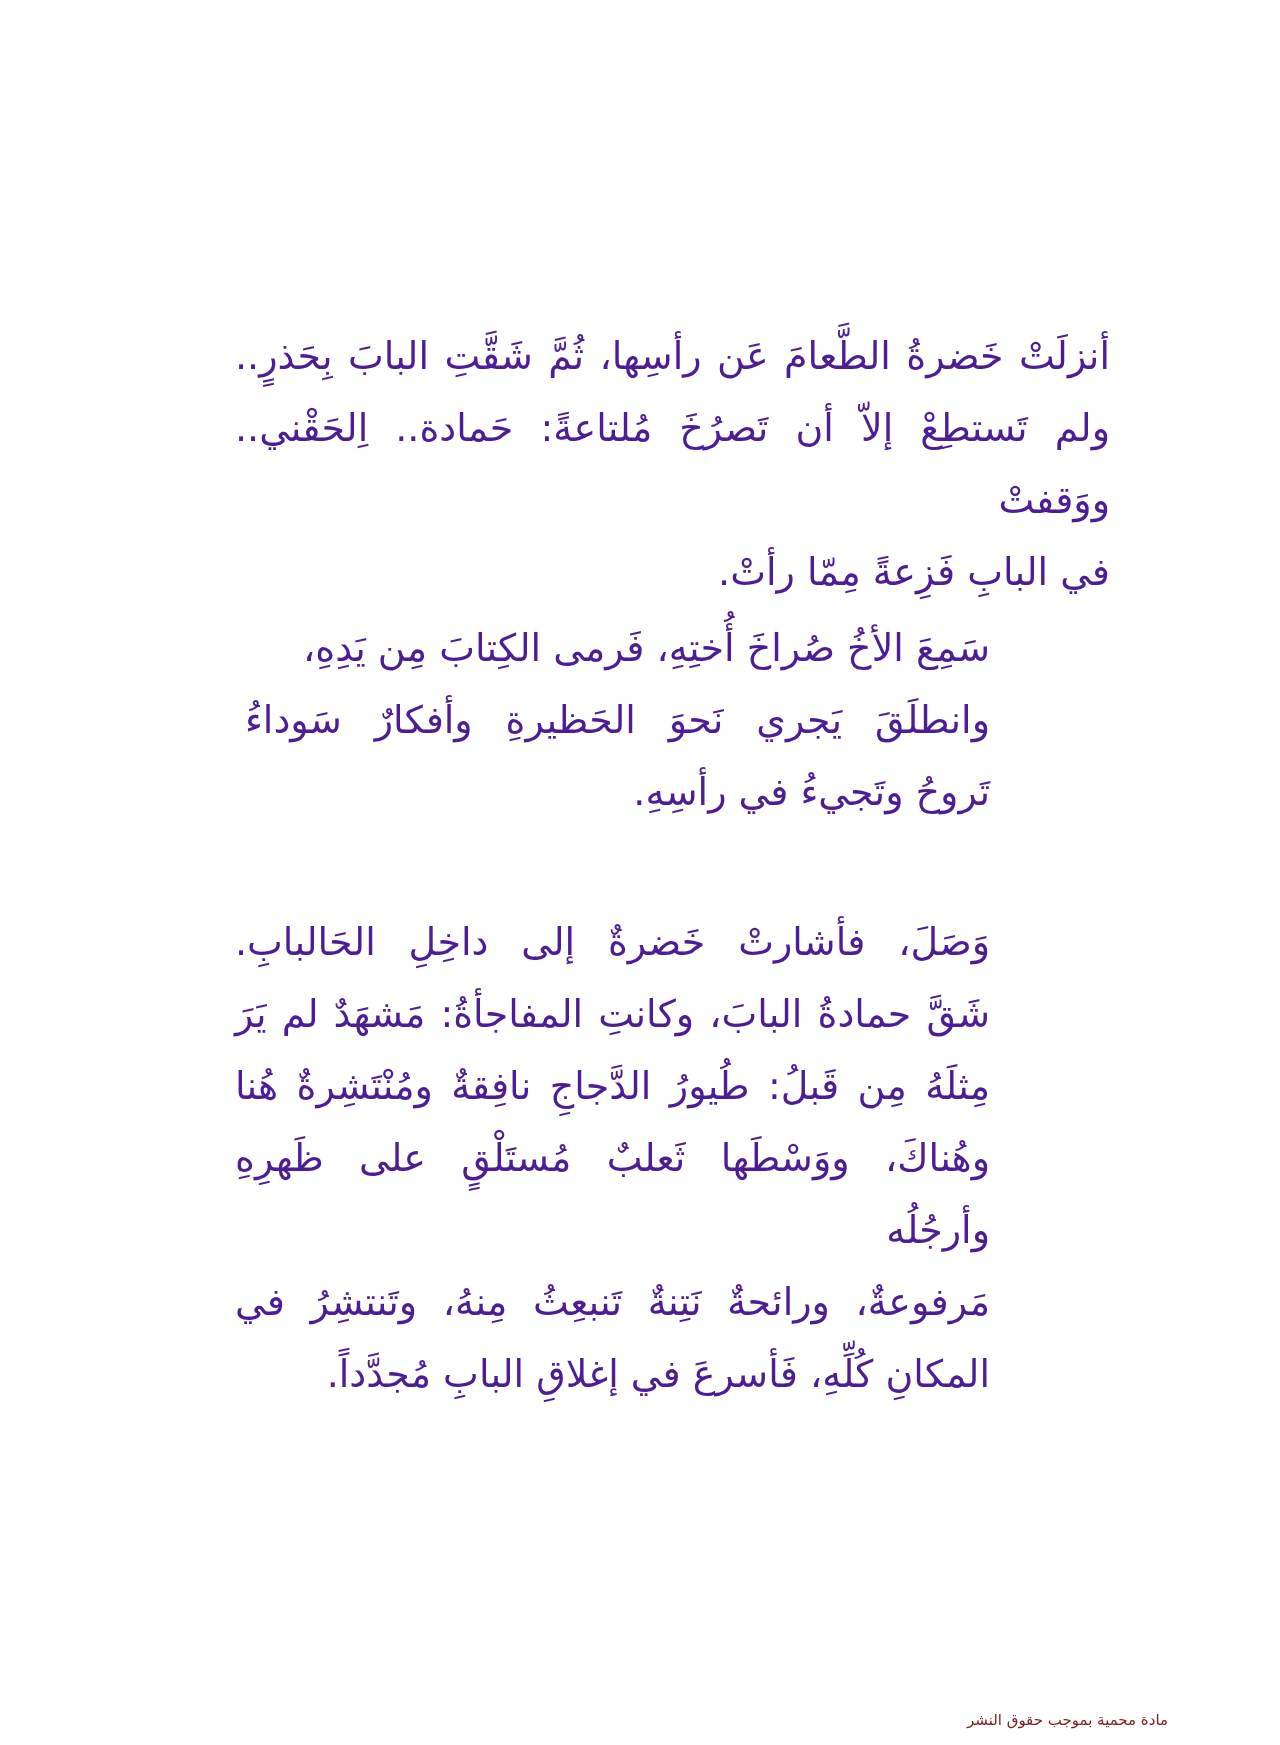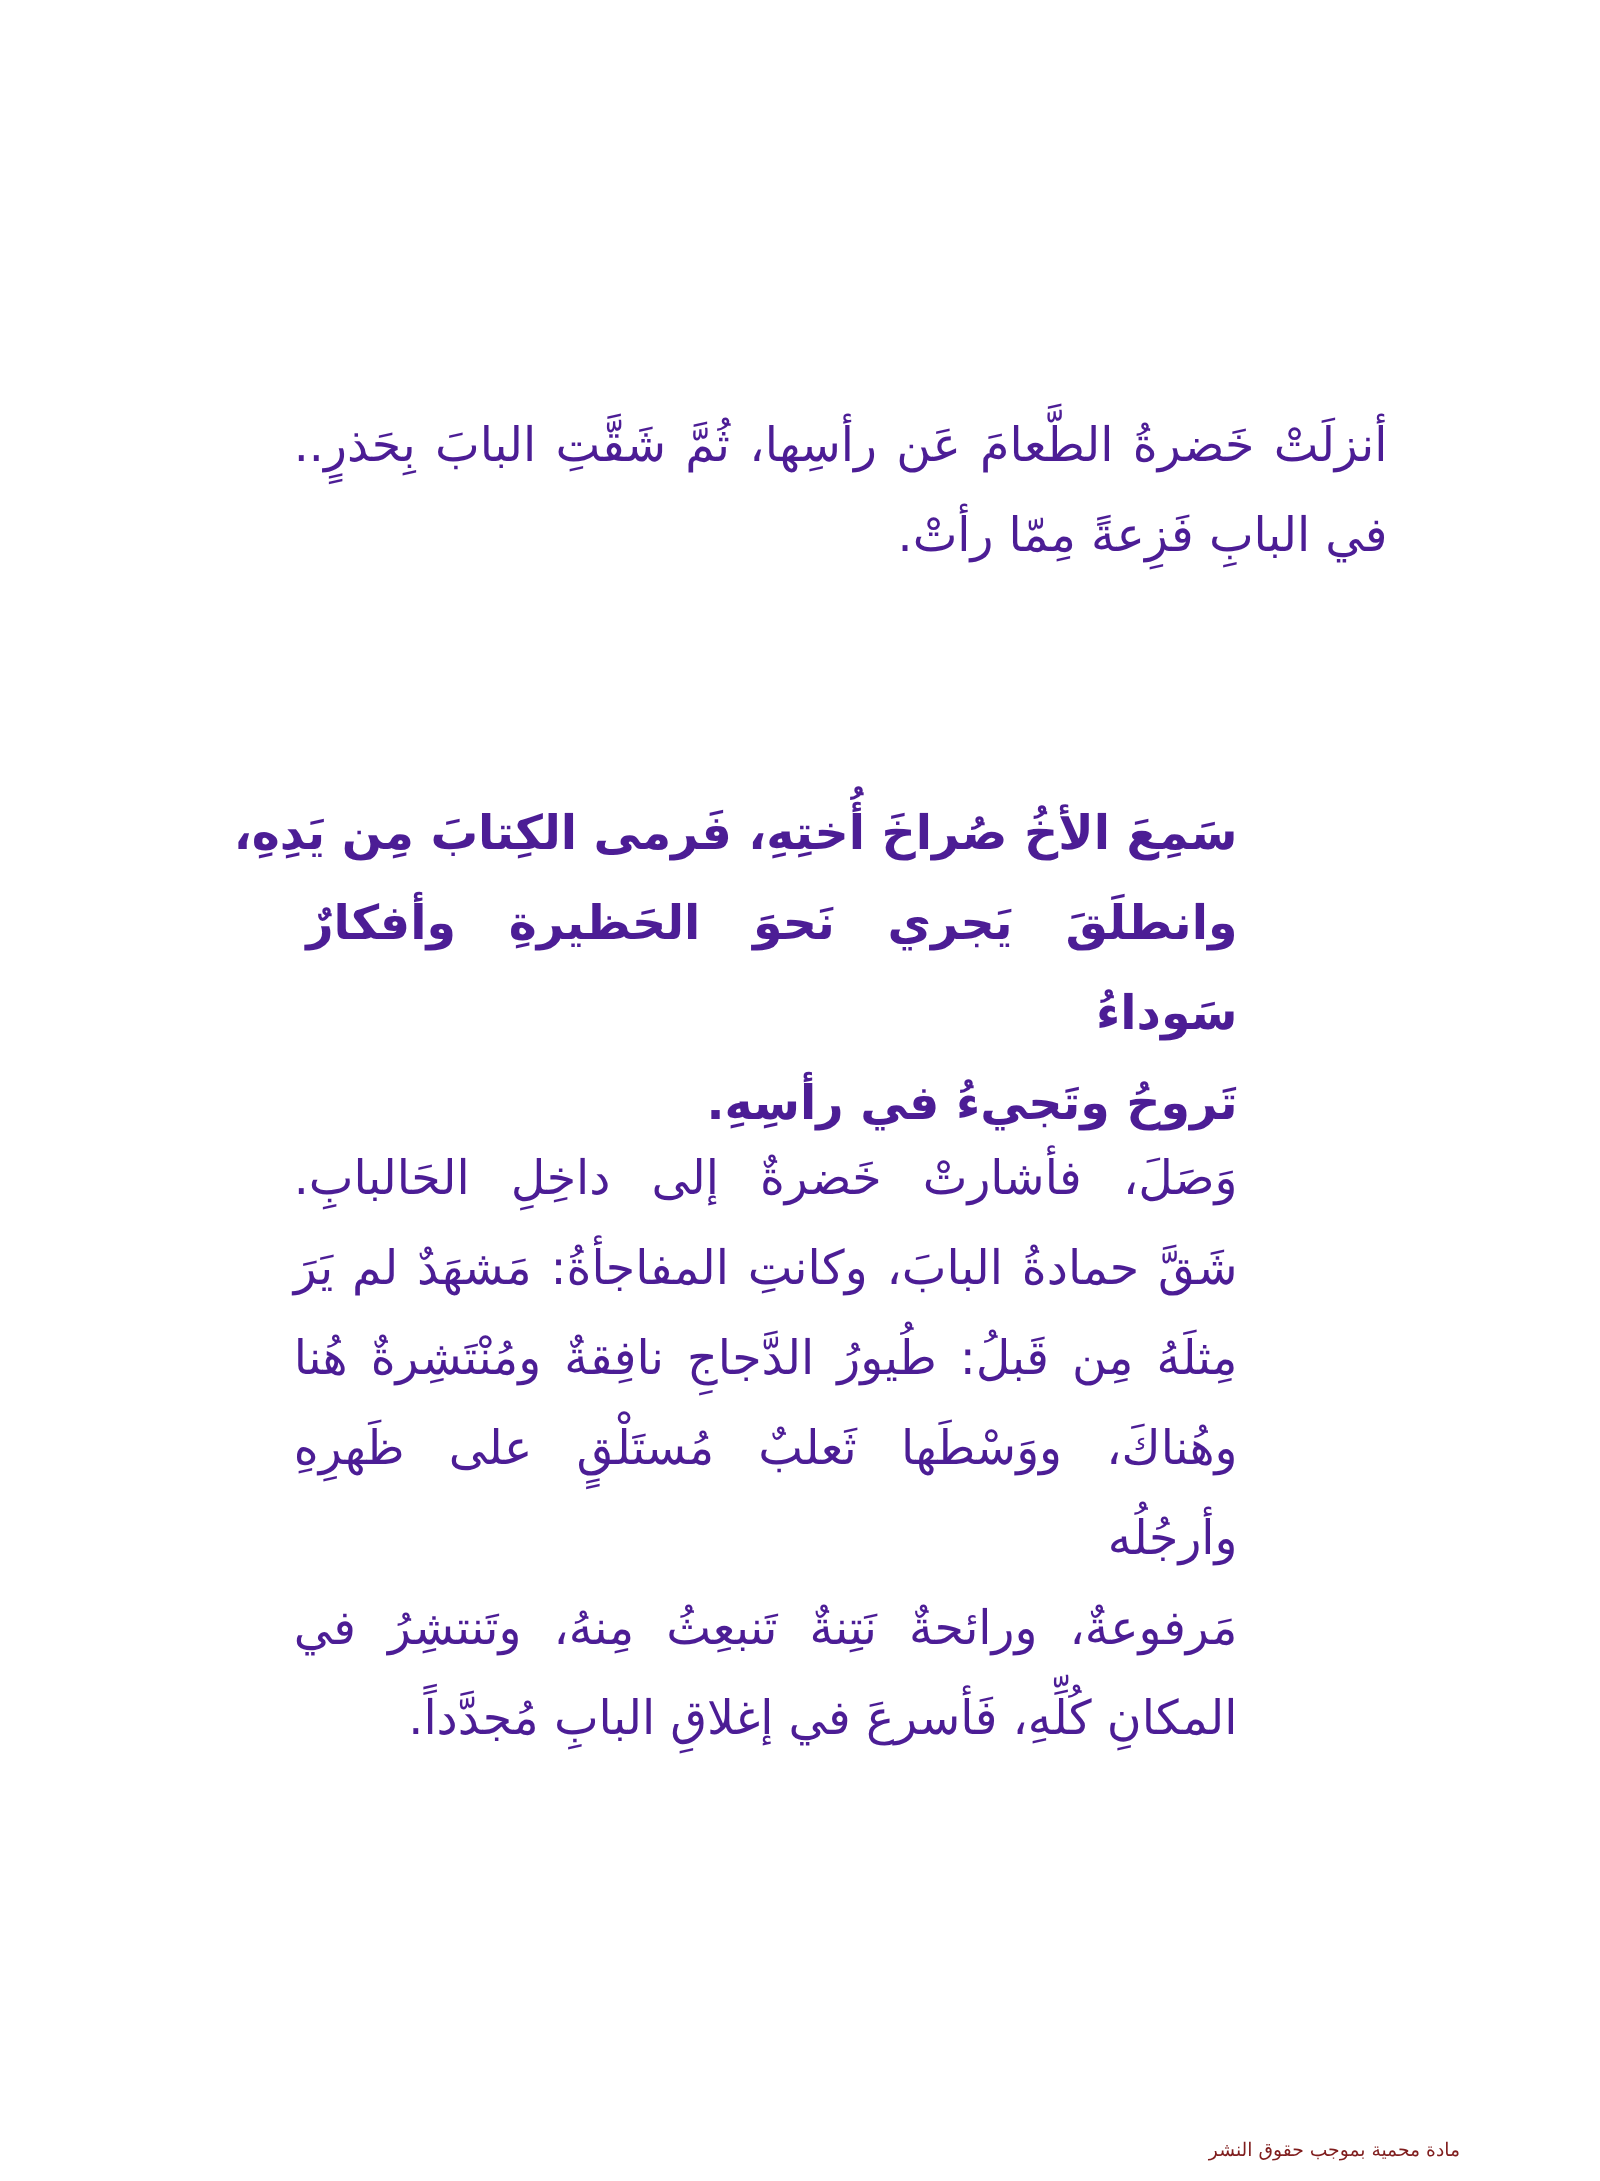--- a/index.html
+++ b/index.html
@@ -35,21 +35,21 @@
   }
   
   .line.stretch {
     white-space: normal;
     text-align: justify;
     text-align-last: justify;
     word-spacing: 2px;
   }
   
   #paragraph-1 { top: 320px;  right: 170px; width: 875px; }
-  #paragraph-2 { top: 630px;  right: 290px; width: 745px; font-weight: bold; }
+  #paragraph-2 { top: 612px;  right: 290px; width: 745px; }
   #paragraph-3 { top: 906px;  right: 290px; width: 755px; }
 
   .watermark {
     position: absolute;
     top: 1708px;
     right: 112px;
     direction: rtl;
     font-size: 15px;
     line-height: 24px;
     color: #7f1d1d;
@@ -57,20 +57,21 @@
     white-space: nowrap;
   }
 </style>
 </head>
 <body>
 
 <div class="page">
 
   <div class="para" id="paragraph-1">
     <span class="line stretch">أنزلَتْ خَضرةُ الطَّعامَ عَن رأسِها، ثُمَّ شَقَّتِ البابَ بِحَذرٍ..</span>
+    <span class="line stretch">ولم تَستطِعْ إلاّ أن تَصرُخَ مُلتاعةً: حَمادة.. اِلحَقْني.. ووَقفتْ</span>
     <span class="line">في البابِ فَزِعةً مِمّا رأتْ.</span>
   </div>
 
   <div class="para" id="paragraph-2">
     <span class="line">سَمِعَ الأخُ صُراخَ أُختِهِ، فَرمى الكِتابَ مِن يَدِهِ،</span>
     <span class="line stretch">وانطلَقَ يَجري نَحوَ الحَظيرةِ وأفكارٌ سَوداءُ</span>
     <span class="line">تَروحُ وتَجيءُ في رأسِهِ.</span>
   </div>
 
   <div class="para" id="paragraph-3">

